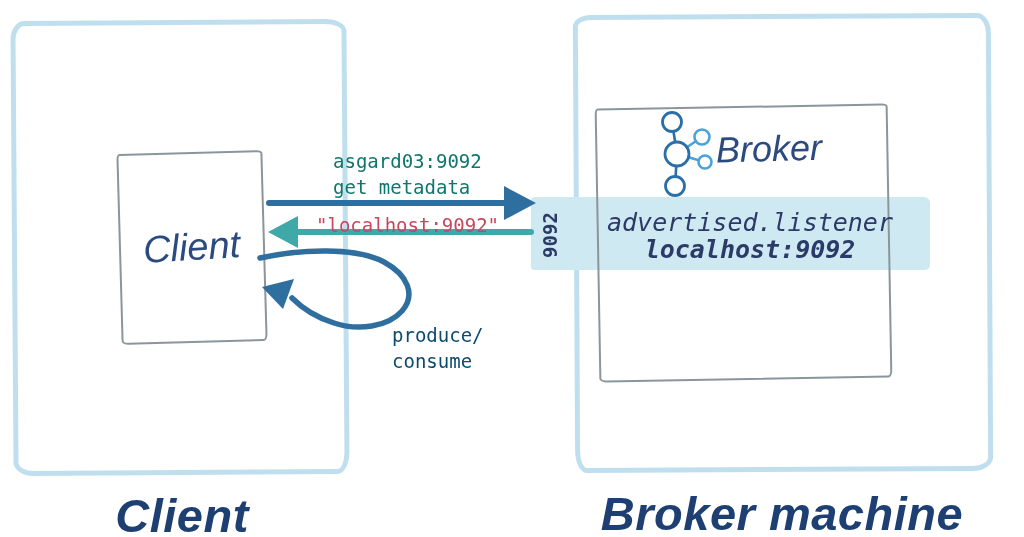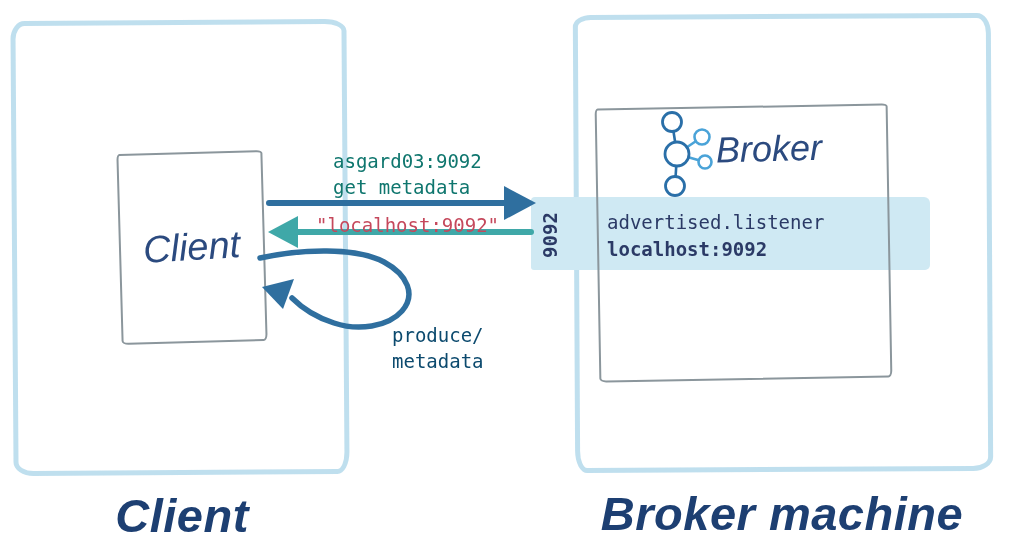--- a/index.html
+++ b/index.html
@@ -46,23 +46,23 @@
   }
   .broker-icon{position:absolute;left:645px;top:110px;z-index:3;}
   
   .band{
     position:absolute;left:531px;top:197px;width:399px;height:73px;
     background:#cfe9f3;border-radius:4px 6px 5px 3px;z-index:1;
   }
   .mono{font-family:"DejaVu Sans Mono",monospace;}
   .config{
     position:absolute;left:607px;top:209px;z-index:4;
-    font-size:19px;line-height:27px;color:#2b3a66;
+    font-size:25px;line-height:27px;color:#2b3a66;font-style:italic;
   }
-  .config .bold{font-weight:bold;}
+  .config .bold{font-weight:bold;text-align:center;}
   .port-label{
     position:absolute;left:514px;top:221px;width:72px;height:28px;
     transform:rotate(-90deg);text-align:center;z-index:4;
     font-size:19px;font-weight:bold;color:#2b3a66;line-height:28px;
   }
   
   .arrow{position:absolute;display:flex;align-items:center;z-index:3;}
   .arrow .shaft{flex:1;height:6px;border-radius:3px;}
   .arrow.req{left:266px;top:186px;width:270px;height:34px;}
   .arrow.req .shaft{background:#2f6f9f;margin-right:-4px;}
@@ -140,19 +140,19 @@
     <div class="head-left"></div>
     <div class="shaft"></div>
   </div>
 
   <svg class="loop-svg" width="180" height="100" viewBox="0 0 180 100">
     <path d="M 14 18 C 55 9, 110 7, 138 22 C 162 35, 170 55, 156 71 C 142 87, 112 91, 88 83 C 72 78, 57 69, 46 58" fill="none" stroke="#2f6f9f" stroke-width="5.5" stroke-linecap="round"></path>
     <polygon points="16,47 48,39 37,69" fill="#2f6f9f"></polygon>
   </svg>
   <div class="loop-label mono">
     <div>produce/</div>
-    <div>metadata</div>
+    <div>consume</div>
   </div>
 
   <div class="caption left">Client machine</div>
   <div class="caption right">Broker machine ("asgard03")</div>
 
 </div>
 
 </body></html>

